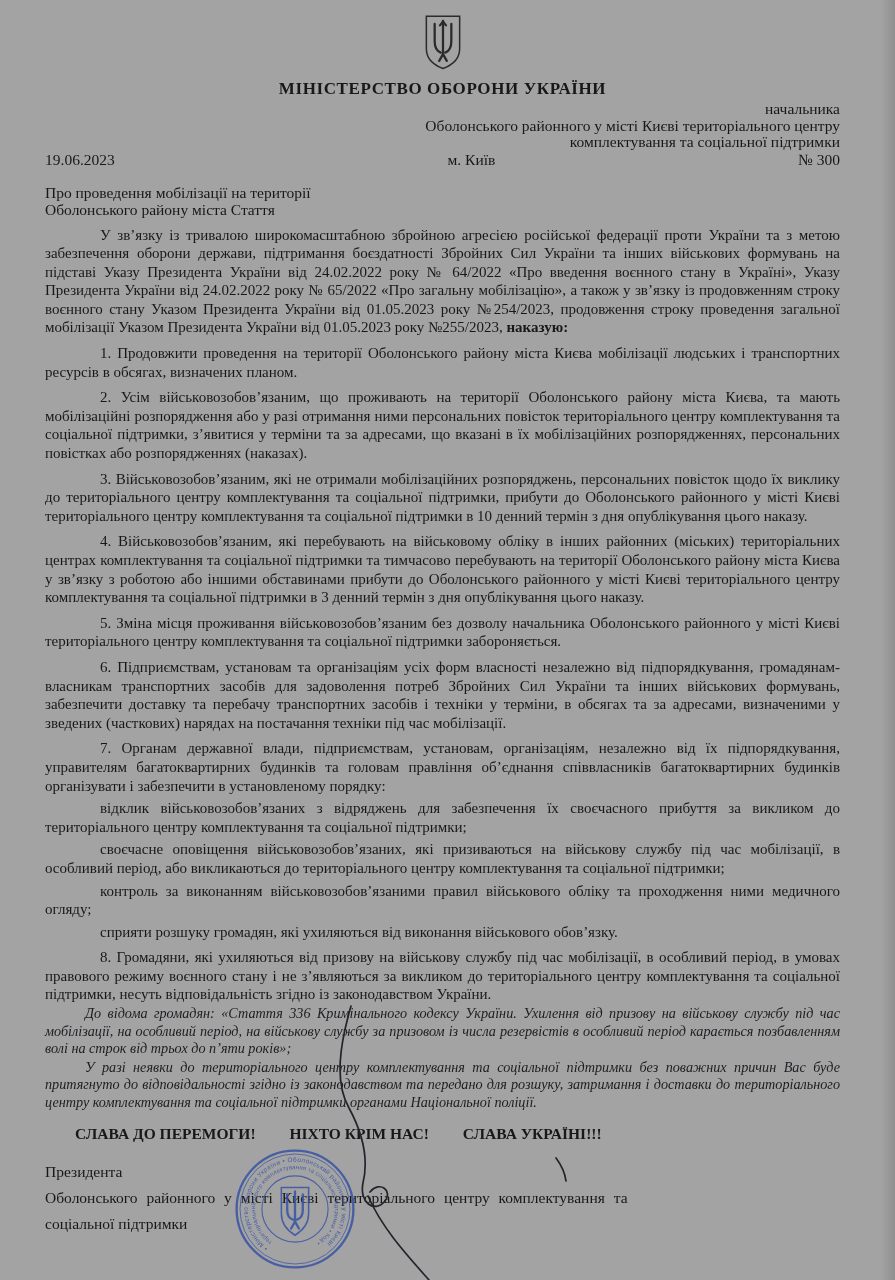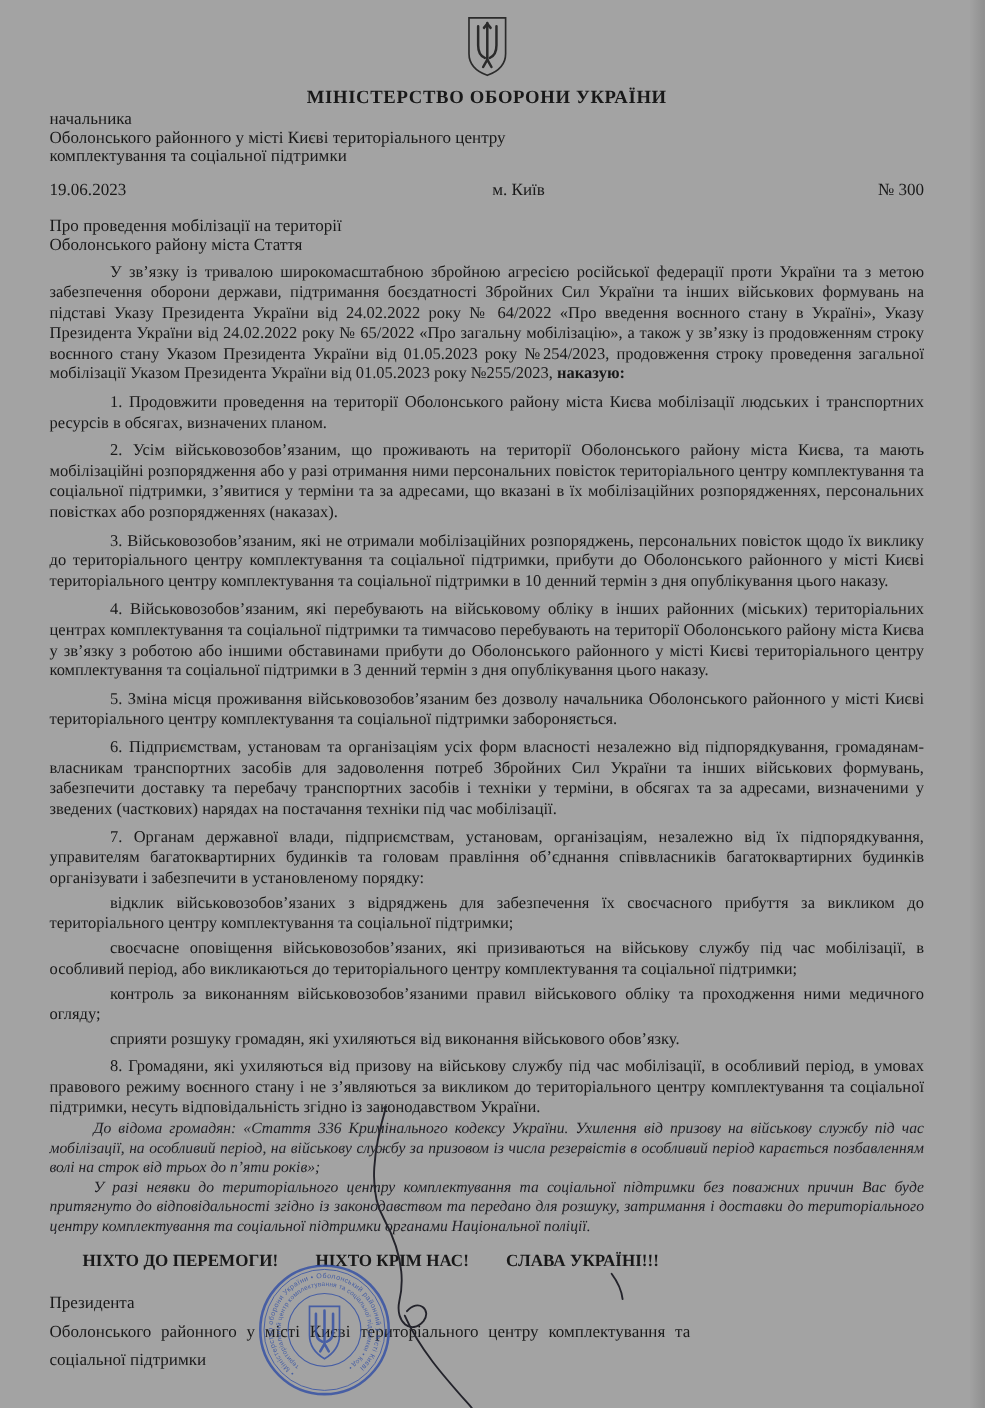--- a/index.html
+++ b/index.html
@@ -18,25 +18,25 @@
     content:"";position:absolute;top:0;right:0;width:14px;height:100%;
     background:linear-gradient(90deg,rgba(0,0,0,0),rgba(0,0,0,0.12));
     pointer-events:none;
   }
   .emblem{display:block;margin:0 auto;width:46px;height:56px;}
   .ministry{
     text-align:center;font-weight:bold;font-size:17px;letter-spacing:.6px;
     margin-top:9px;
   }
   .order-title{text-align:center;font-weight:bold;font-size:16px;letter-spacing:1px;margin-top:13px;}
-  .h-line{text-align:left;font-size:15.5px;line-height:16.5px;font-family:Liberation Serif, serif;}
+  .h-line{text-align:right;font-size:15.5px;line-height:16.5px;font-family:Liberation Serif, serif;}
   .h-line.first{margin-top:2px;}
   .meta{
     display:flex;justify-content:space-between;align-items:baseline;
-    font-size:15.5px;margin-top:13px;
+    font-size:15.5px;
   }
   .meta .place{margin-left:30px;}
   .subject{margin-top:15px;font-size:15.5px;line-height:17.5px;}
   .body-p{
     margin:7px 0 0 0;
     font-size:15px;line-height:18.6px;
     text-align:justify;text-indent:55px;
   }
   .body-p.tight{margin-top:4px;}
   .body-p b{font-weight:bold;}
@@ -105,21 +105,21 @@
   <p class="body-p tight">своєчасне оповіщення військовозобов’язаних, які призиваються на військову службу під час мобілізації, в особливий період, або викликаються до територіального центру комплектування та соціальної підтримки;</p>
   <p class="body-p tight">контроль за виконанням військовозобов’язаними правил військового обліку та проходження ними медичного огляду;</p>
   <p class="body-p tight">сприяти розшуку громадян, які ухиляються від виконання військового обов’язку.</p>
 
   <p class="body-p">8. Громадяни, які ухиляються від призову на військову службу під час мобілізації, в особливий період, в умовах правового режиму воєнного стану і не з’являються за викликом до територіального  центру комплектування та соціальної підтримки, несуть відповідальність згідно із законодавством України.</p>
 
   <p class="italic-p">До відома громадян: «Стаття 336 Кримінального кодексу України. Ухилення від призову на військову службу під час мобілізації, на особливий період, на військову службу за призовом із числа резервістів в особливий період карається позбавленням волі на строк від трьох до п’яти років»;</p>
   <p class="italic-p">У разі неявки до територіального центру комплектування та соціальної підтримки без поважних причин Вас буде притягнуто до відповідальності згідно із законодавством та передано для розшуку, затримання і доставки до територіального центру комплектування та соціальної підтримки органами Національної поліції.</p>
 
   <div class="slogan">
-    <span>НІХТО ДО ПЕРЕМОГИ!</span>
+    <span>СЛАВА ДО ПЕРЕМОГИ!</span>
     <span>НІХТО КРІМ НАС!</span>
     <span>СЛАВА УКРАЇНІ!!!</span>
   </div>
 
   <div class="sig">
     <div class="l1">Президента</div>
     <div class="l2">Оболонського районного у місті Києві територіального центру комплектування та</div>
     <div class="l3">соціальної підтримки</div>
 
   </div>

